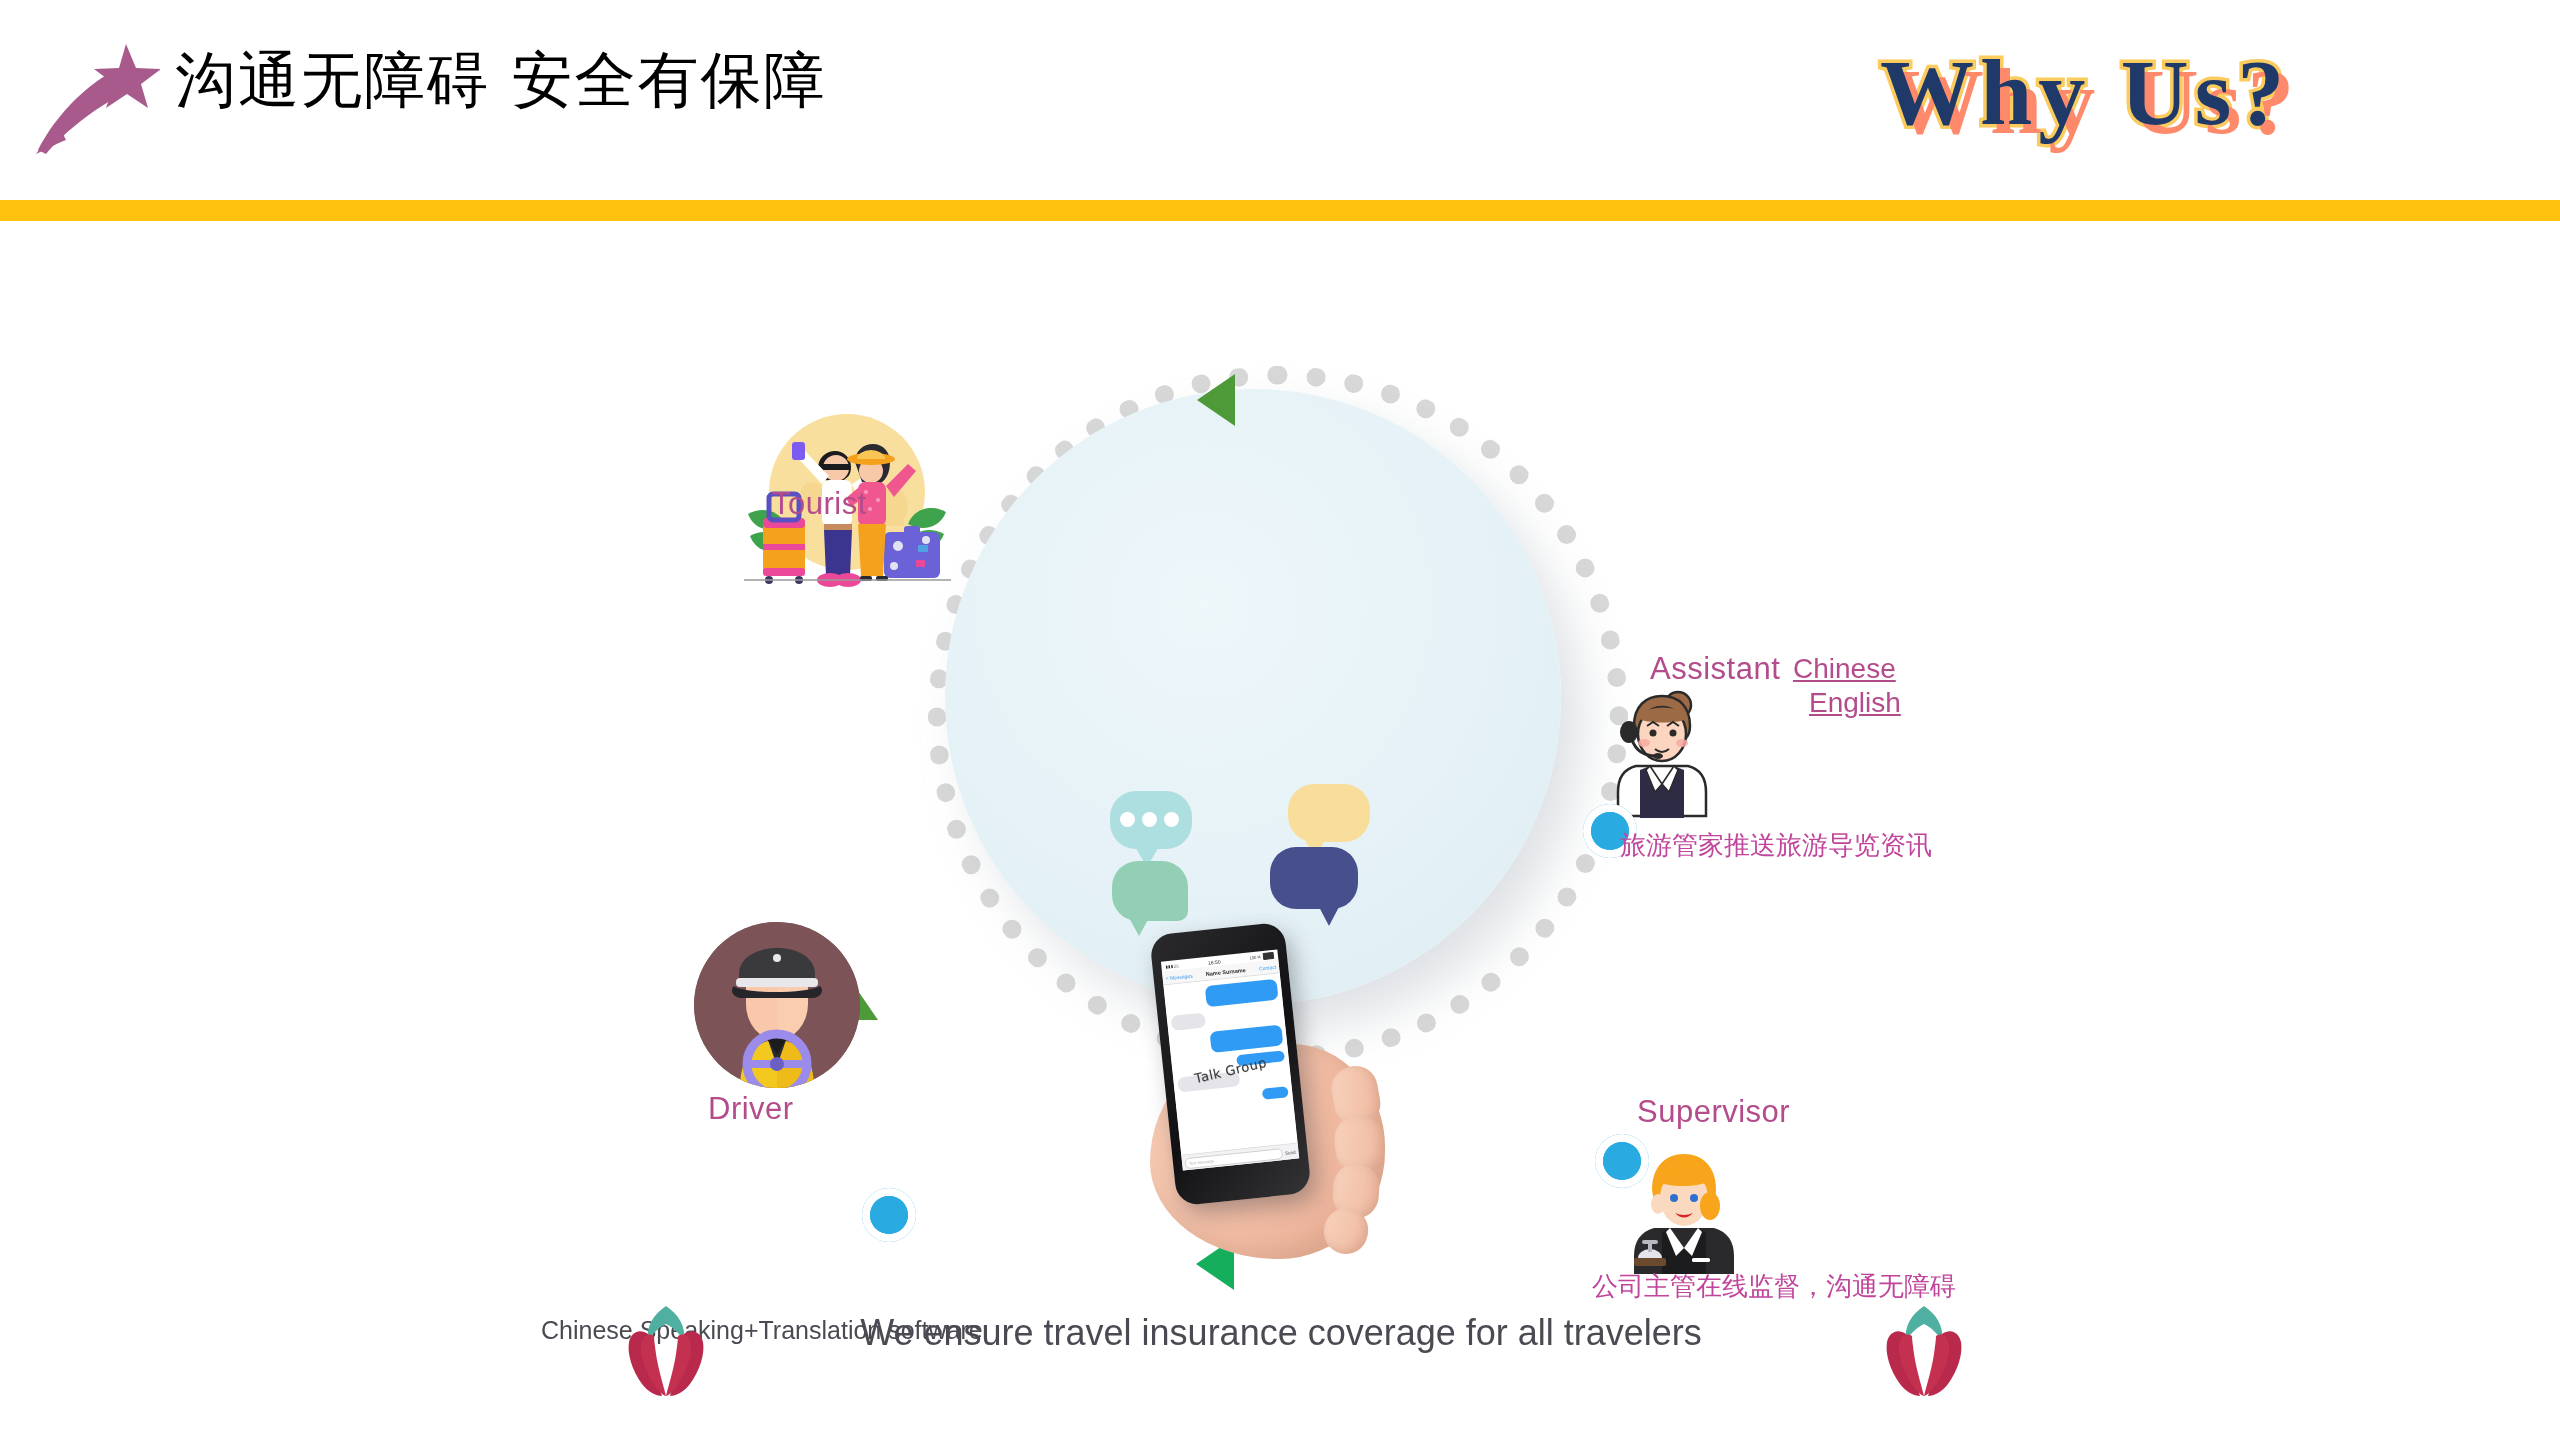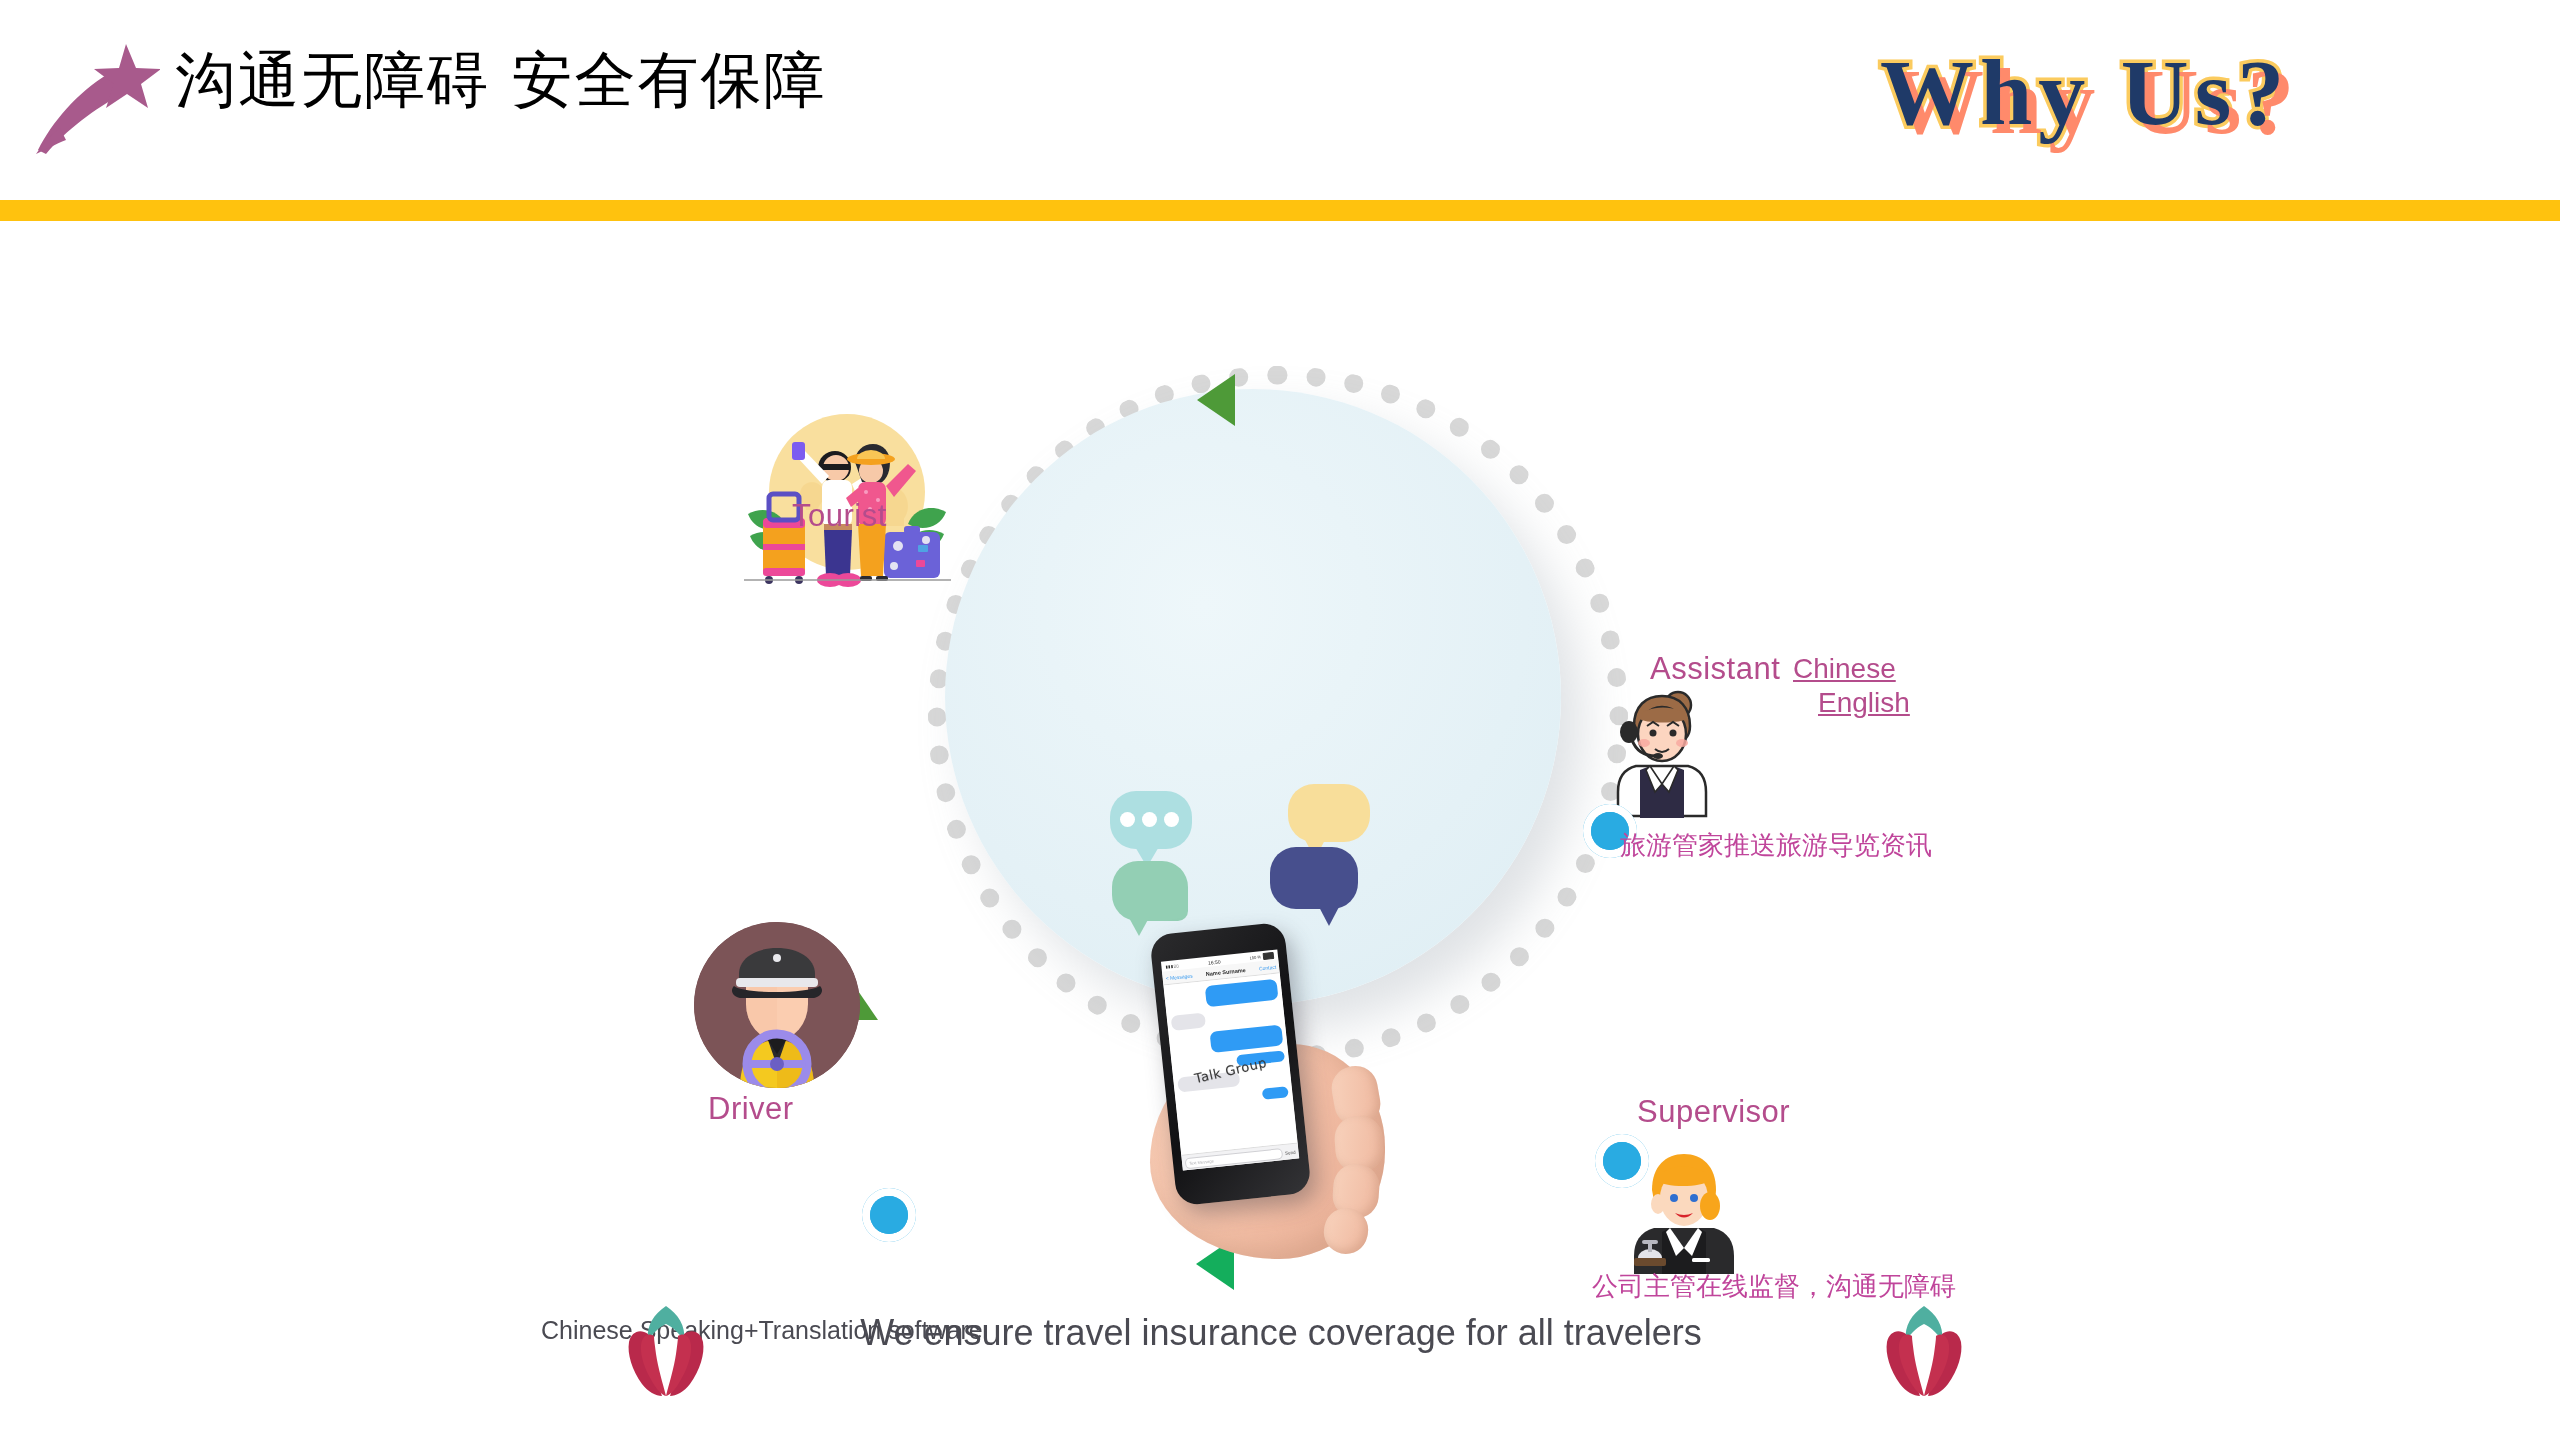--- a/index.html
+++ b/index.html
@@ -337,28 +337,28 @@
         <g fill="#F9A8C9" opacity=".85">
           <circle cx="126" cy="78" r="2"></circle>
             <circle cx="138" cy="86" r="2"></circle>
             <circle cx="130" cy="95" r="2"></circle>
         </g>
         <path d="M118 110 h28 l-3 52 h-22 z" fill="#F4A11E"></path>
         <rect x="120" y="162" width="12" height="5" rx="2" fill="#2A2A30"></rect>
         <rect x="136" y="162" width="12" height="5" rx="2" fill="#2A2A30"></rect>
         <line x1="4" y1="166" x2="211" y2="166" stroke="#9a9a9a" stroke-width="1.6"></line>
       </svg>
-      <div class="node-label" style="position:absolute;left:772px;top:282px;margin-left:20px;">Tourist</div>
+      <div class="node-label" style="position:absolute;left:772px;top:270px;">Tourist</div>
     </div>
 
     <div class="node">
       <div class="node-label" style="position:absolute;left:1650px;top:435px;">Assistant</div>
       <div class="lang" style="position:absolute;left:1793px;top:436px;text-decoration:underline;">
         <div>Chinese</div>
-        <div style="margin-left:25px;">English</div>
+        <div style="margin-left:16px;">English</div>
       </div>
 
       <svg class="assist-av" viewBox="0 0 108 132">
         <circle cx="68" cy="19" r="13" fill="#9C6B46" stroke="#2a2a2a" stroke-width="2.5"></circle>
         <path d="M24 40 c0-20 12-30 28-30 c18 0 28 12 28 30 c0 6-2 10-4 12 l-48 0 z" fill="#9C6B46" stroke="#2a2a2a" stroke-width="2.5"></path>
         <ellipse cx="52" cy="48" rx="24" ry="27" fill="#FCD5C0" stroke="#2a2a2a" stroke-width="2.5"></ellipse>
         <path d="M28 32 c6-14 44-14 50 0 c-6 6-44 6-50 0 z" fill="#9C6B46"></path>
         <circle cx="43" cy="47" r="3.5" fill="#2a2a2a"></circle>
         <circle cx="63" cy="47" r="3.5" fill="#2a2a2a"></circle>
         <path d="M37 40 l6-4 l6 4" stroke="#2a2a2a" stroke-width="2" fill="none"></path>

